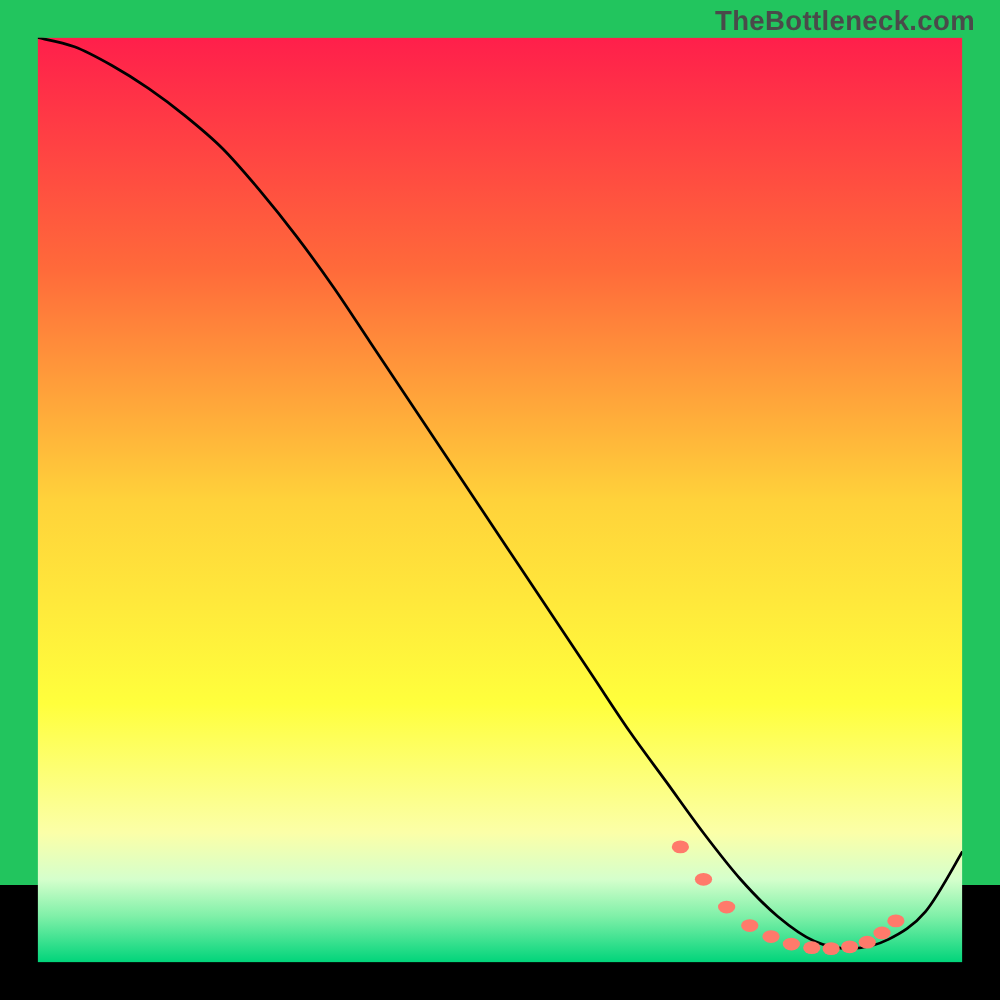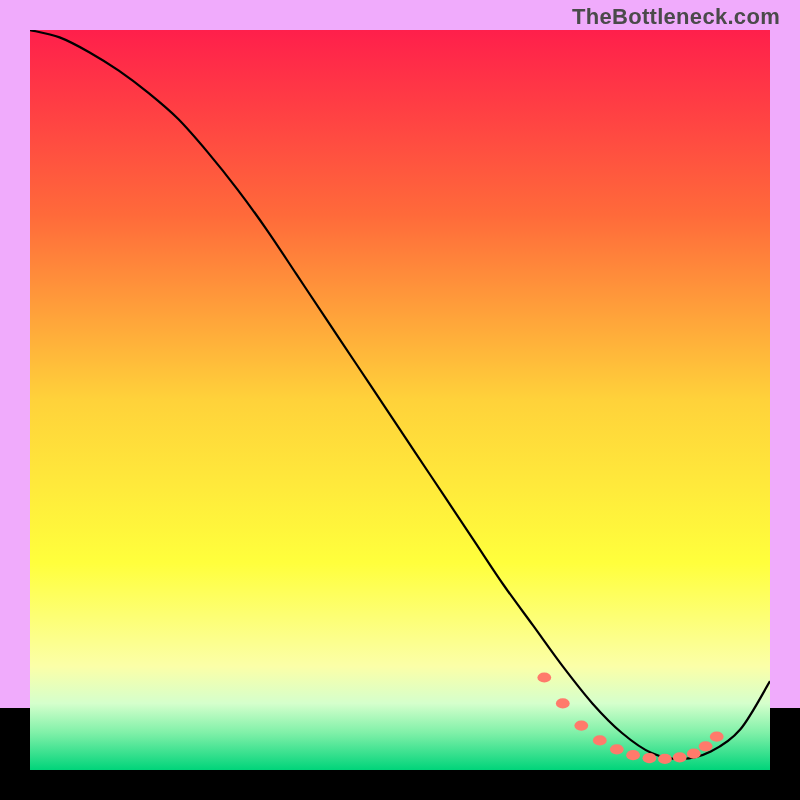--- a/index.html
+++ b/index.html
@@ -8,21 +8,21 @@
     width: 800px;
     height: 800px;
     background: #000;
     overflow: hidden;
     font-family: Arial, Helvetica, sans-serif;
   }
   .outer {
     position: relative;
     width: 800px;
     height: 708px;
-    background: #f0abfc;
+    background: #22c55e;
   }
   .watermark {
     position: absolute;
     top: 4px;
     right: 20px;
     color: #4a4a4a;
     font-size: 22px;
     font-weight: bold;
     letter-spacing: 0.3px;
     z-index: 100;

